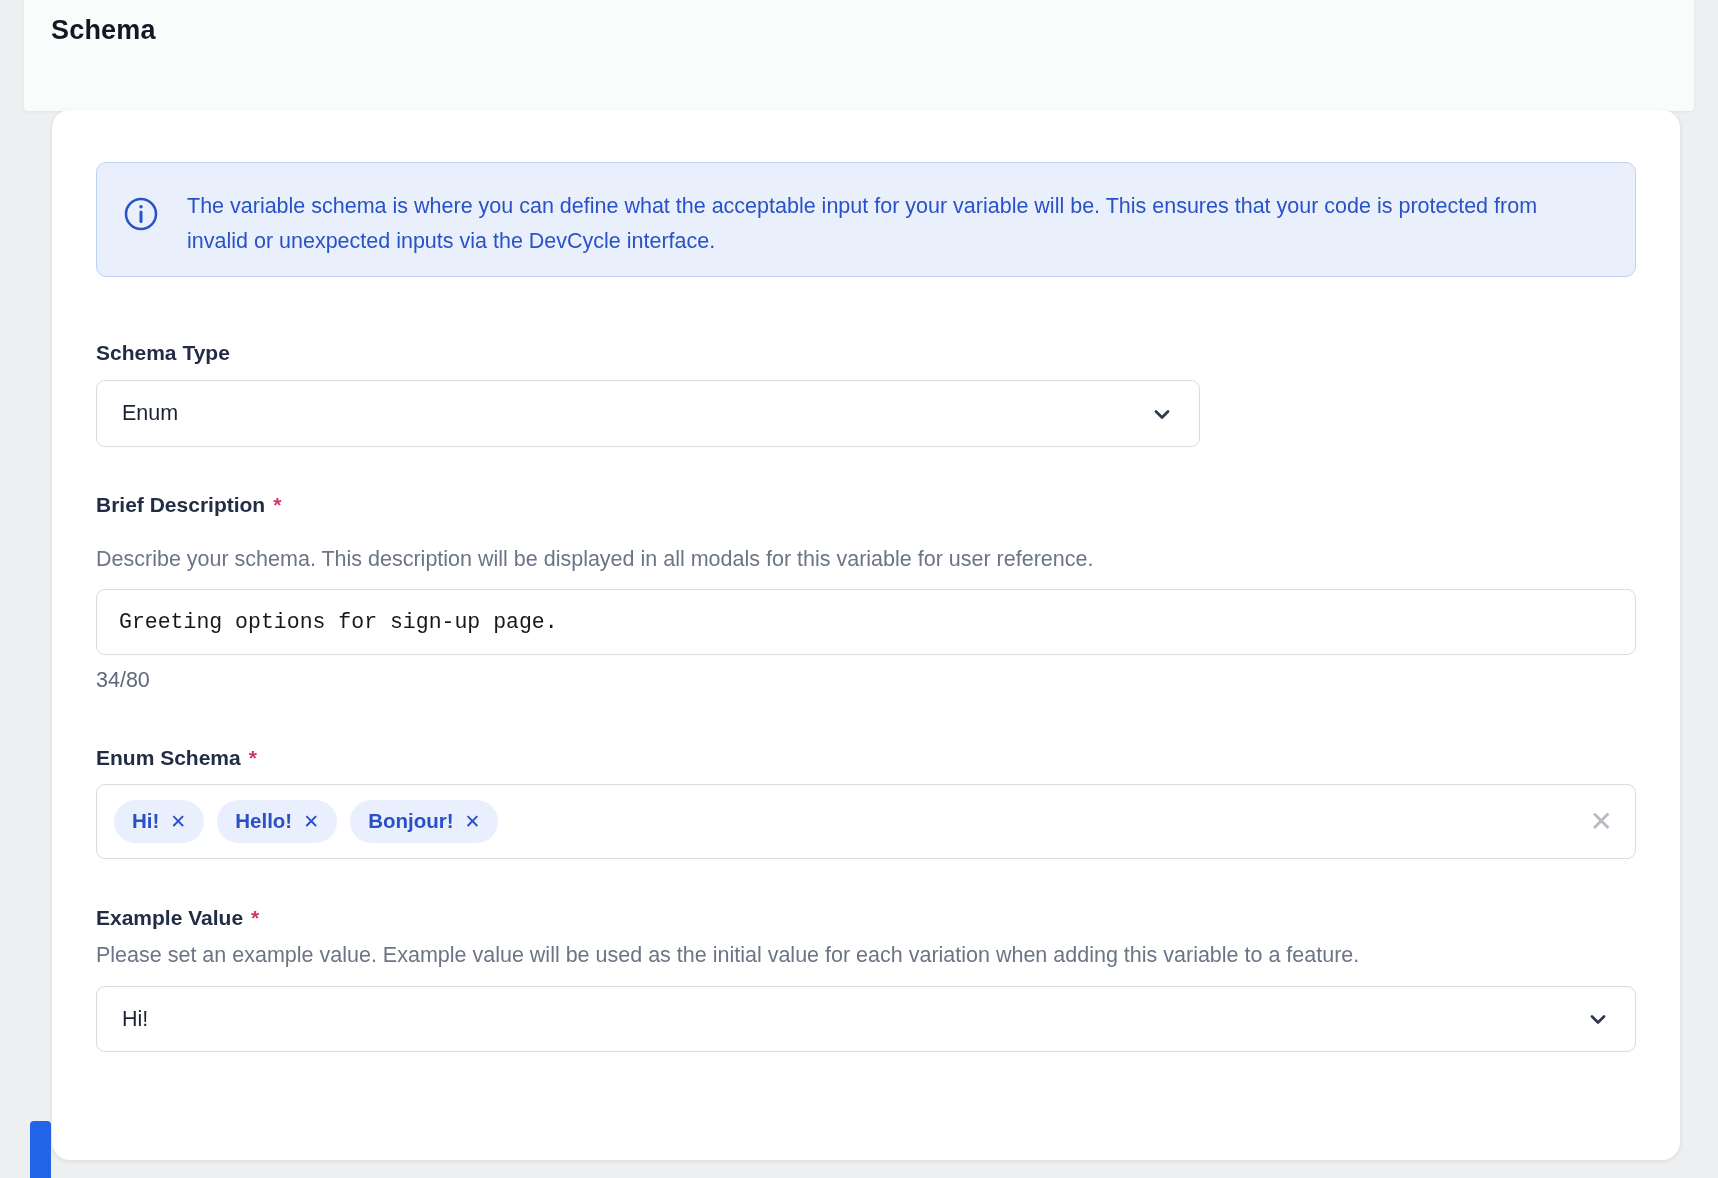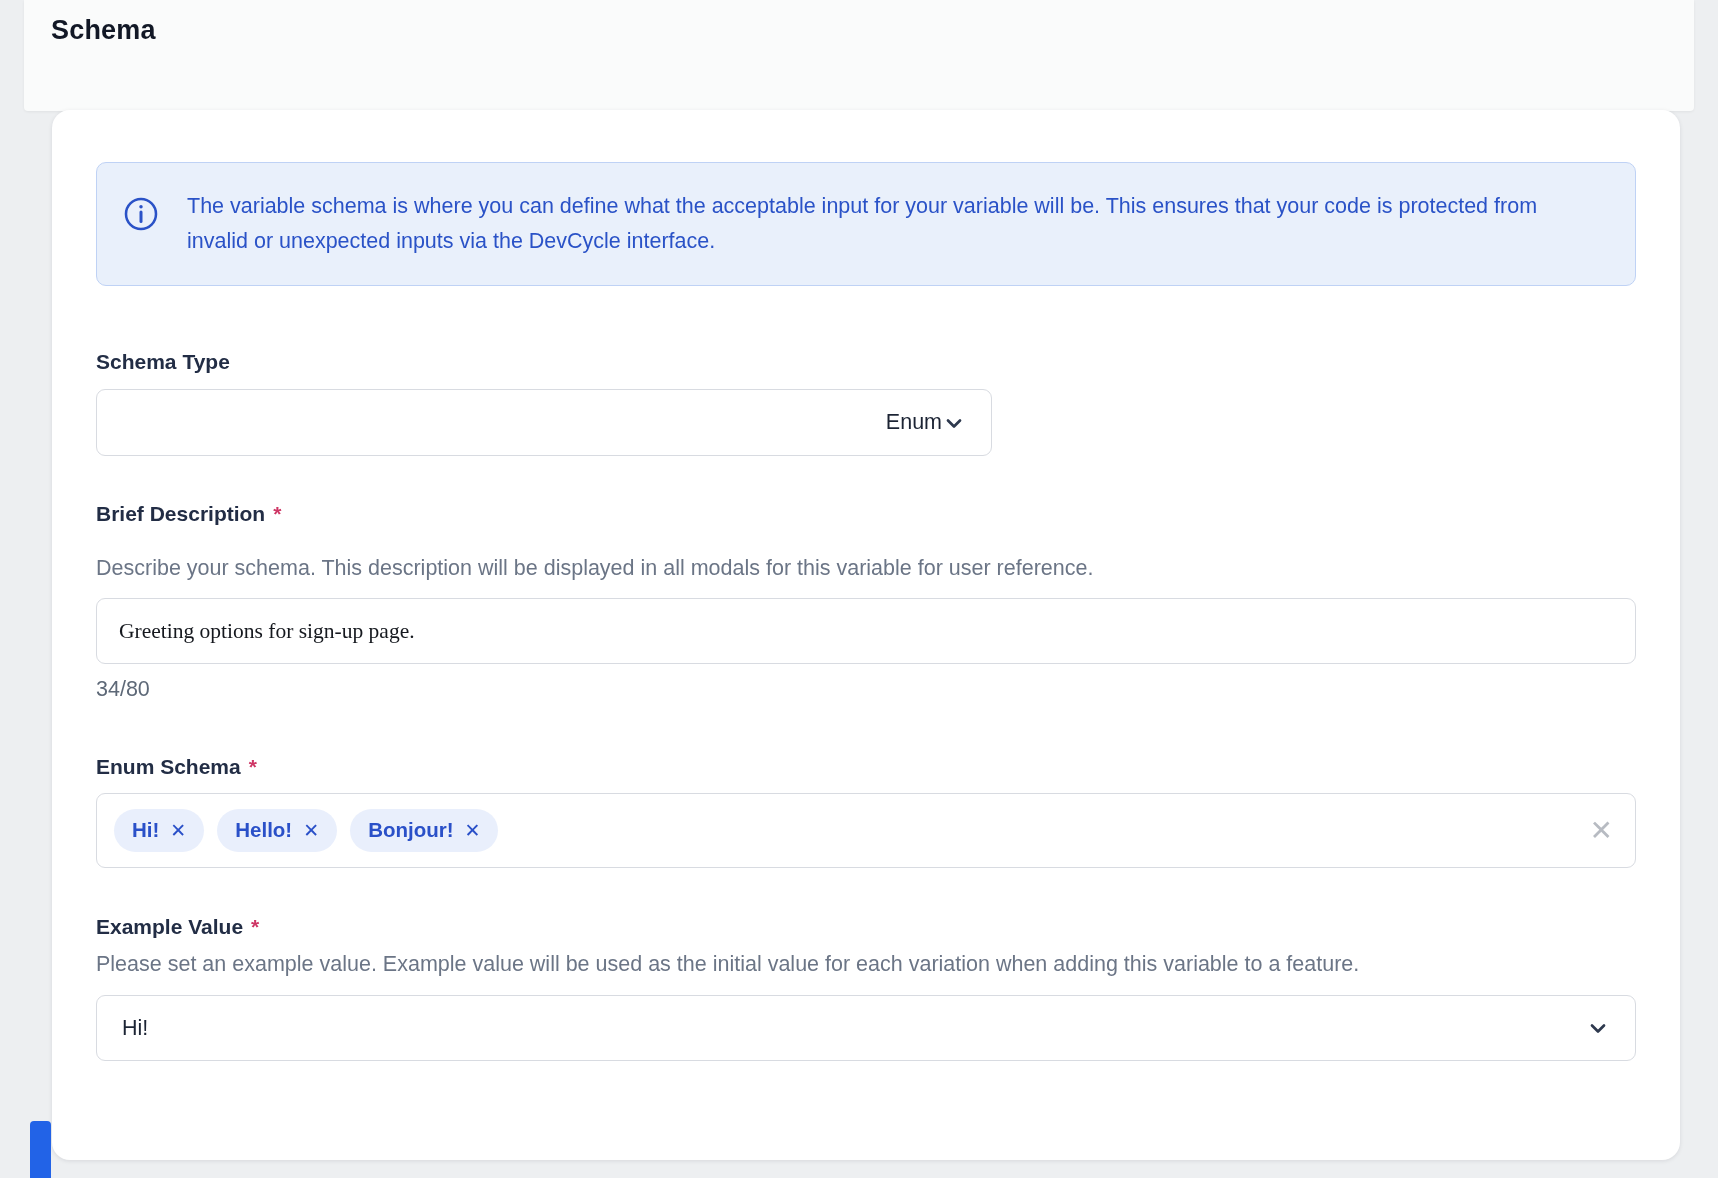--- a/index.html
+++ b/index.html
@@ -34,21 +34,21 @@
     box-shadow: 0 1px 4px rgba(16,24,40,0.10);
     padding: 52px 44px 0 44px;
   }
   .banner {
     display: flex;
     align-items: flex-start;
     gap: 28px;
     background: #e9f0fb;
     border: 1px solid #bfd2f5;
     border-radius: 10px;
-    padding: 26px 30px 26px 26px;
+    padding: 26px 30px 17px 26px;
     color: #2a52c7;
   }
   .banner-icon { flex: 0 0 auto; margin-top: 7px; }
   .banner-text {
     font-size: 21.5px;
     line-height: 35px;
     font-weight: 500;
     max-width: 1410px;
   }
   .field-label {
@@ -65,39 +65,39 @@
     height: 67px;
     border: 1px solid #d8dbe1;
     border-radius: 9px;
     background: #fff;
     display: flex;
     align-items: center;
     justify-content: space-between;
     padding: 0 25px;
     cursor: pointer;
   }
-  .select-schema-type { width: 896px; justify-content: flex-end; }
+  .select-schema-type { width: 1104px; }
   .select-value {
     font-size: 21.5px;
     color: #1c2434;
   }
   .lbl-description { margin-top: 46px; align-items: center; }
   .helper-text {
     margin-top: 30px;
     font-size: 21.5px;
     color: #6b7586;
   }
   .text-input {
     margin-top: 17px;
     width: 100%;
     height: 66px;
     border: 1px solid #d8dbe1;
     border-radius: 9px;
     padding: 0 22px;
-    font-family: Liberation Serif, serif;
+    font-family: Liberation Mono, monospace;
     font-size: 21.5px;
     color: #15181e;
     outline: none;
     background: #fff;
   }
   .char-counter {
     margin-top: 13px;
     text-align: left;
     font-size: 21.5px;
     color: #5d6877;

